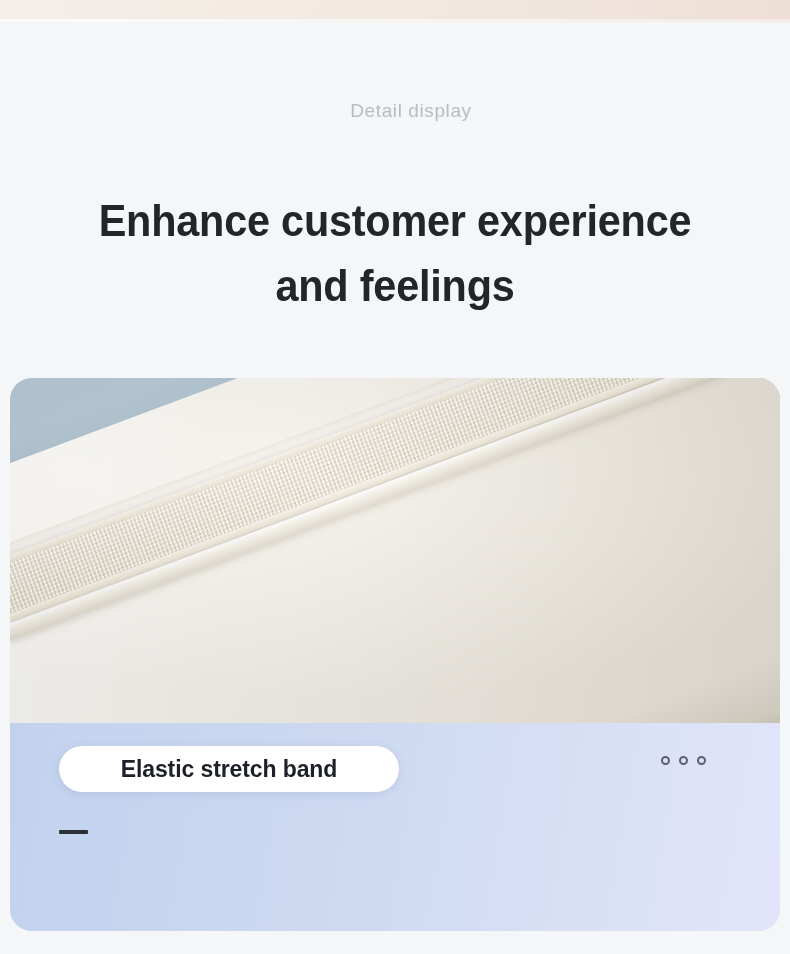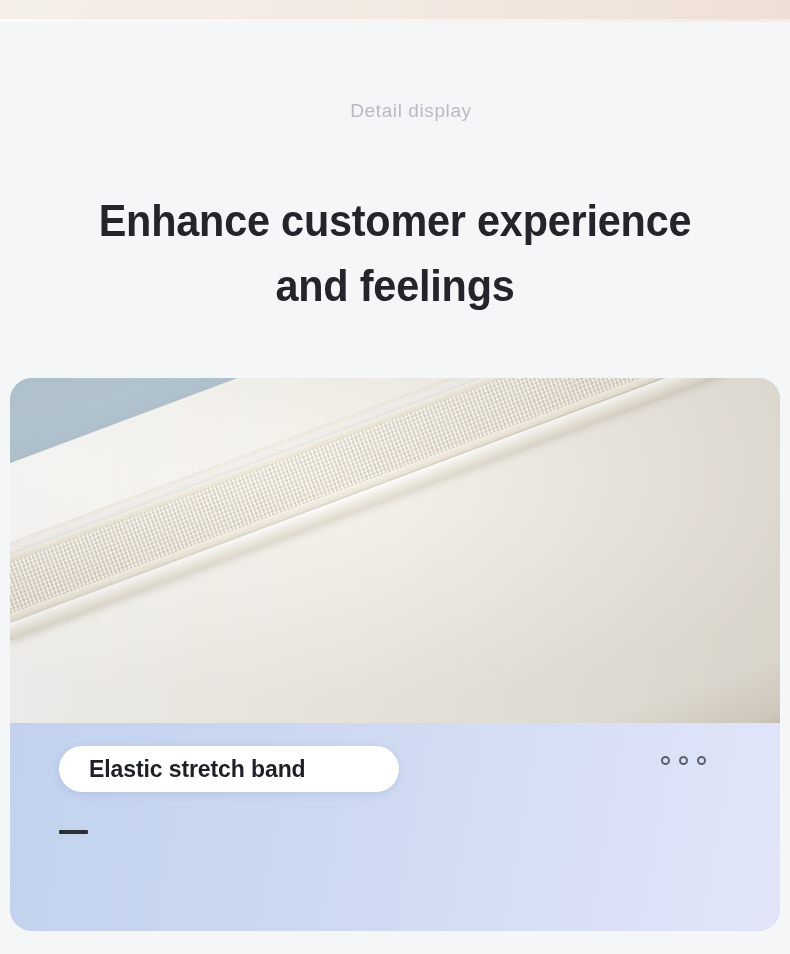--- a/index.html
+++ b/index.html
@@ -168,20 +168,21 @@
     position: absolute;
     left: 49px;
     top: 23px;
     min-width: 280px;
     height: 46px;
     padding: 0 30px;
     border-radius: 23px;
     background: #ffffff;
     display: flex;
     align-items: center;
+    justify-content: center;
     box-shadow: 0 2px 8px rgba(120,135,180,.22);
   }
   .pill-label {
     font-size: 23px;
     font-weight: 700;
     color: #1d2026;
     letter-spacing: -0.1px;
     white-space: nowrap;
     font-family: "Liberation Sans Narrow", "Liberation Sans", "DejaVu Sans", sans-serif;
   }

